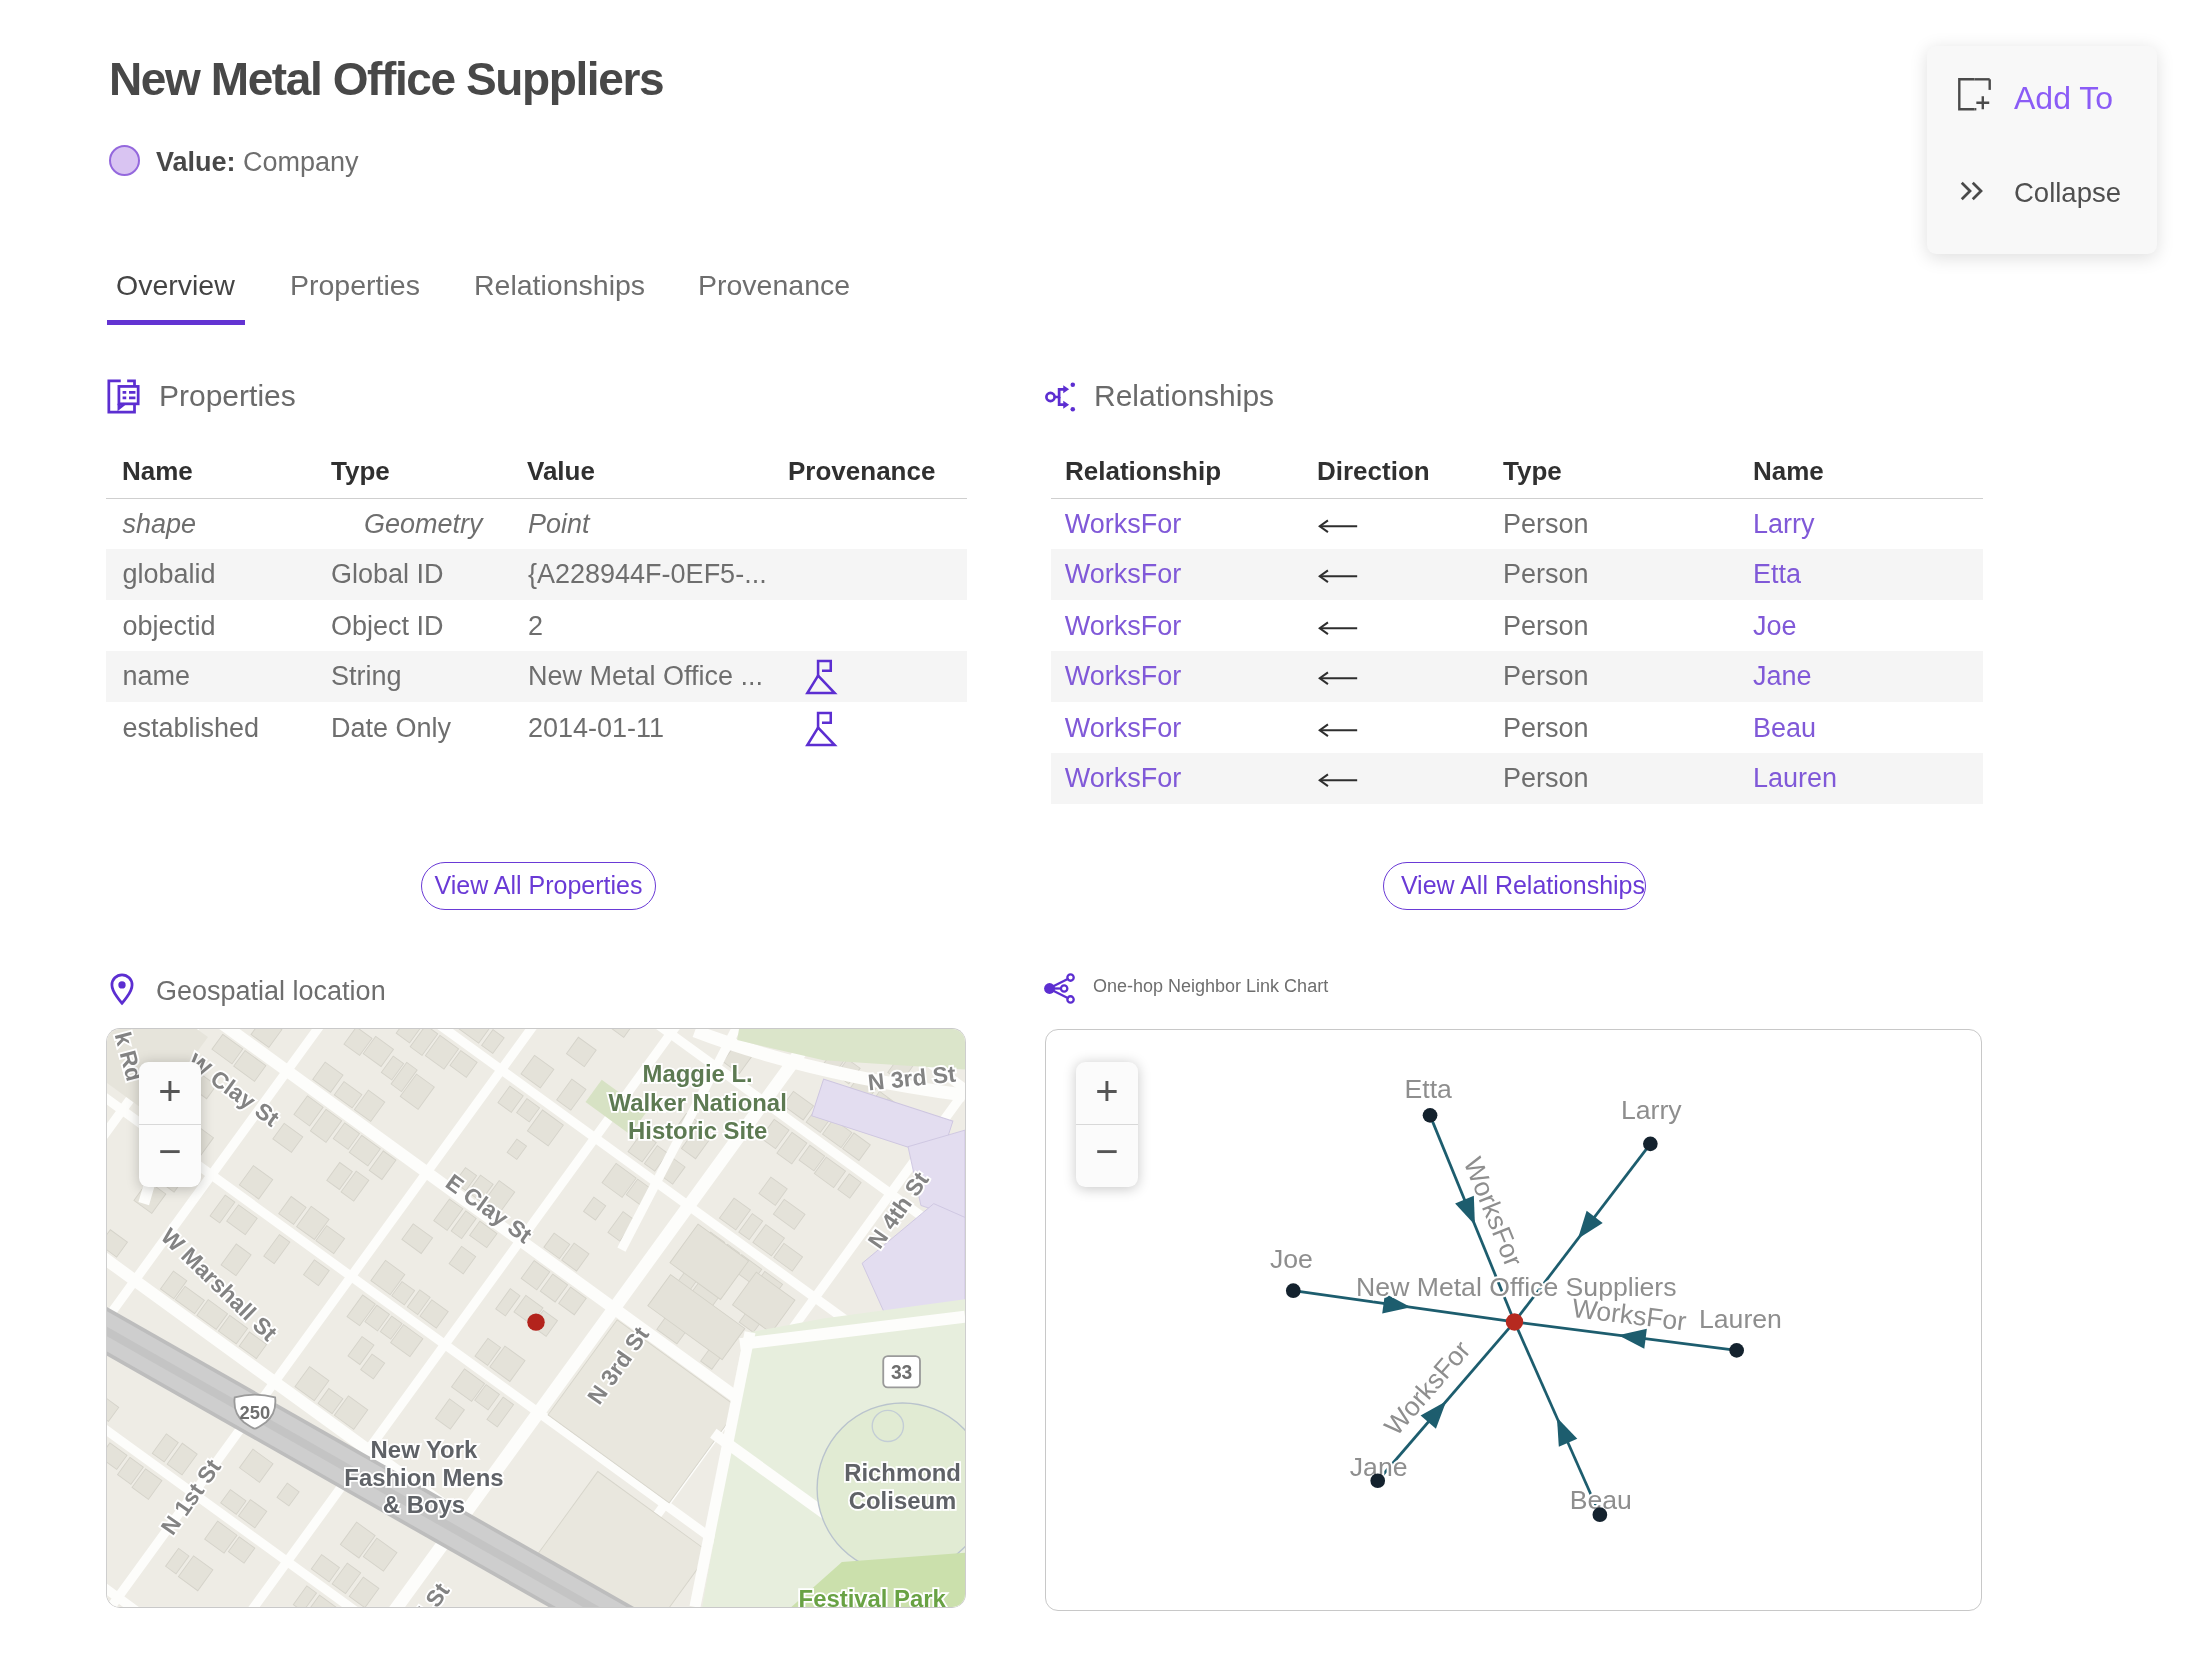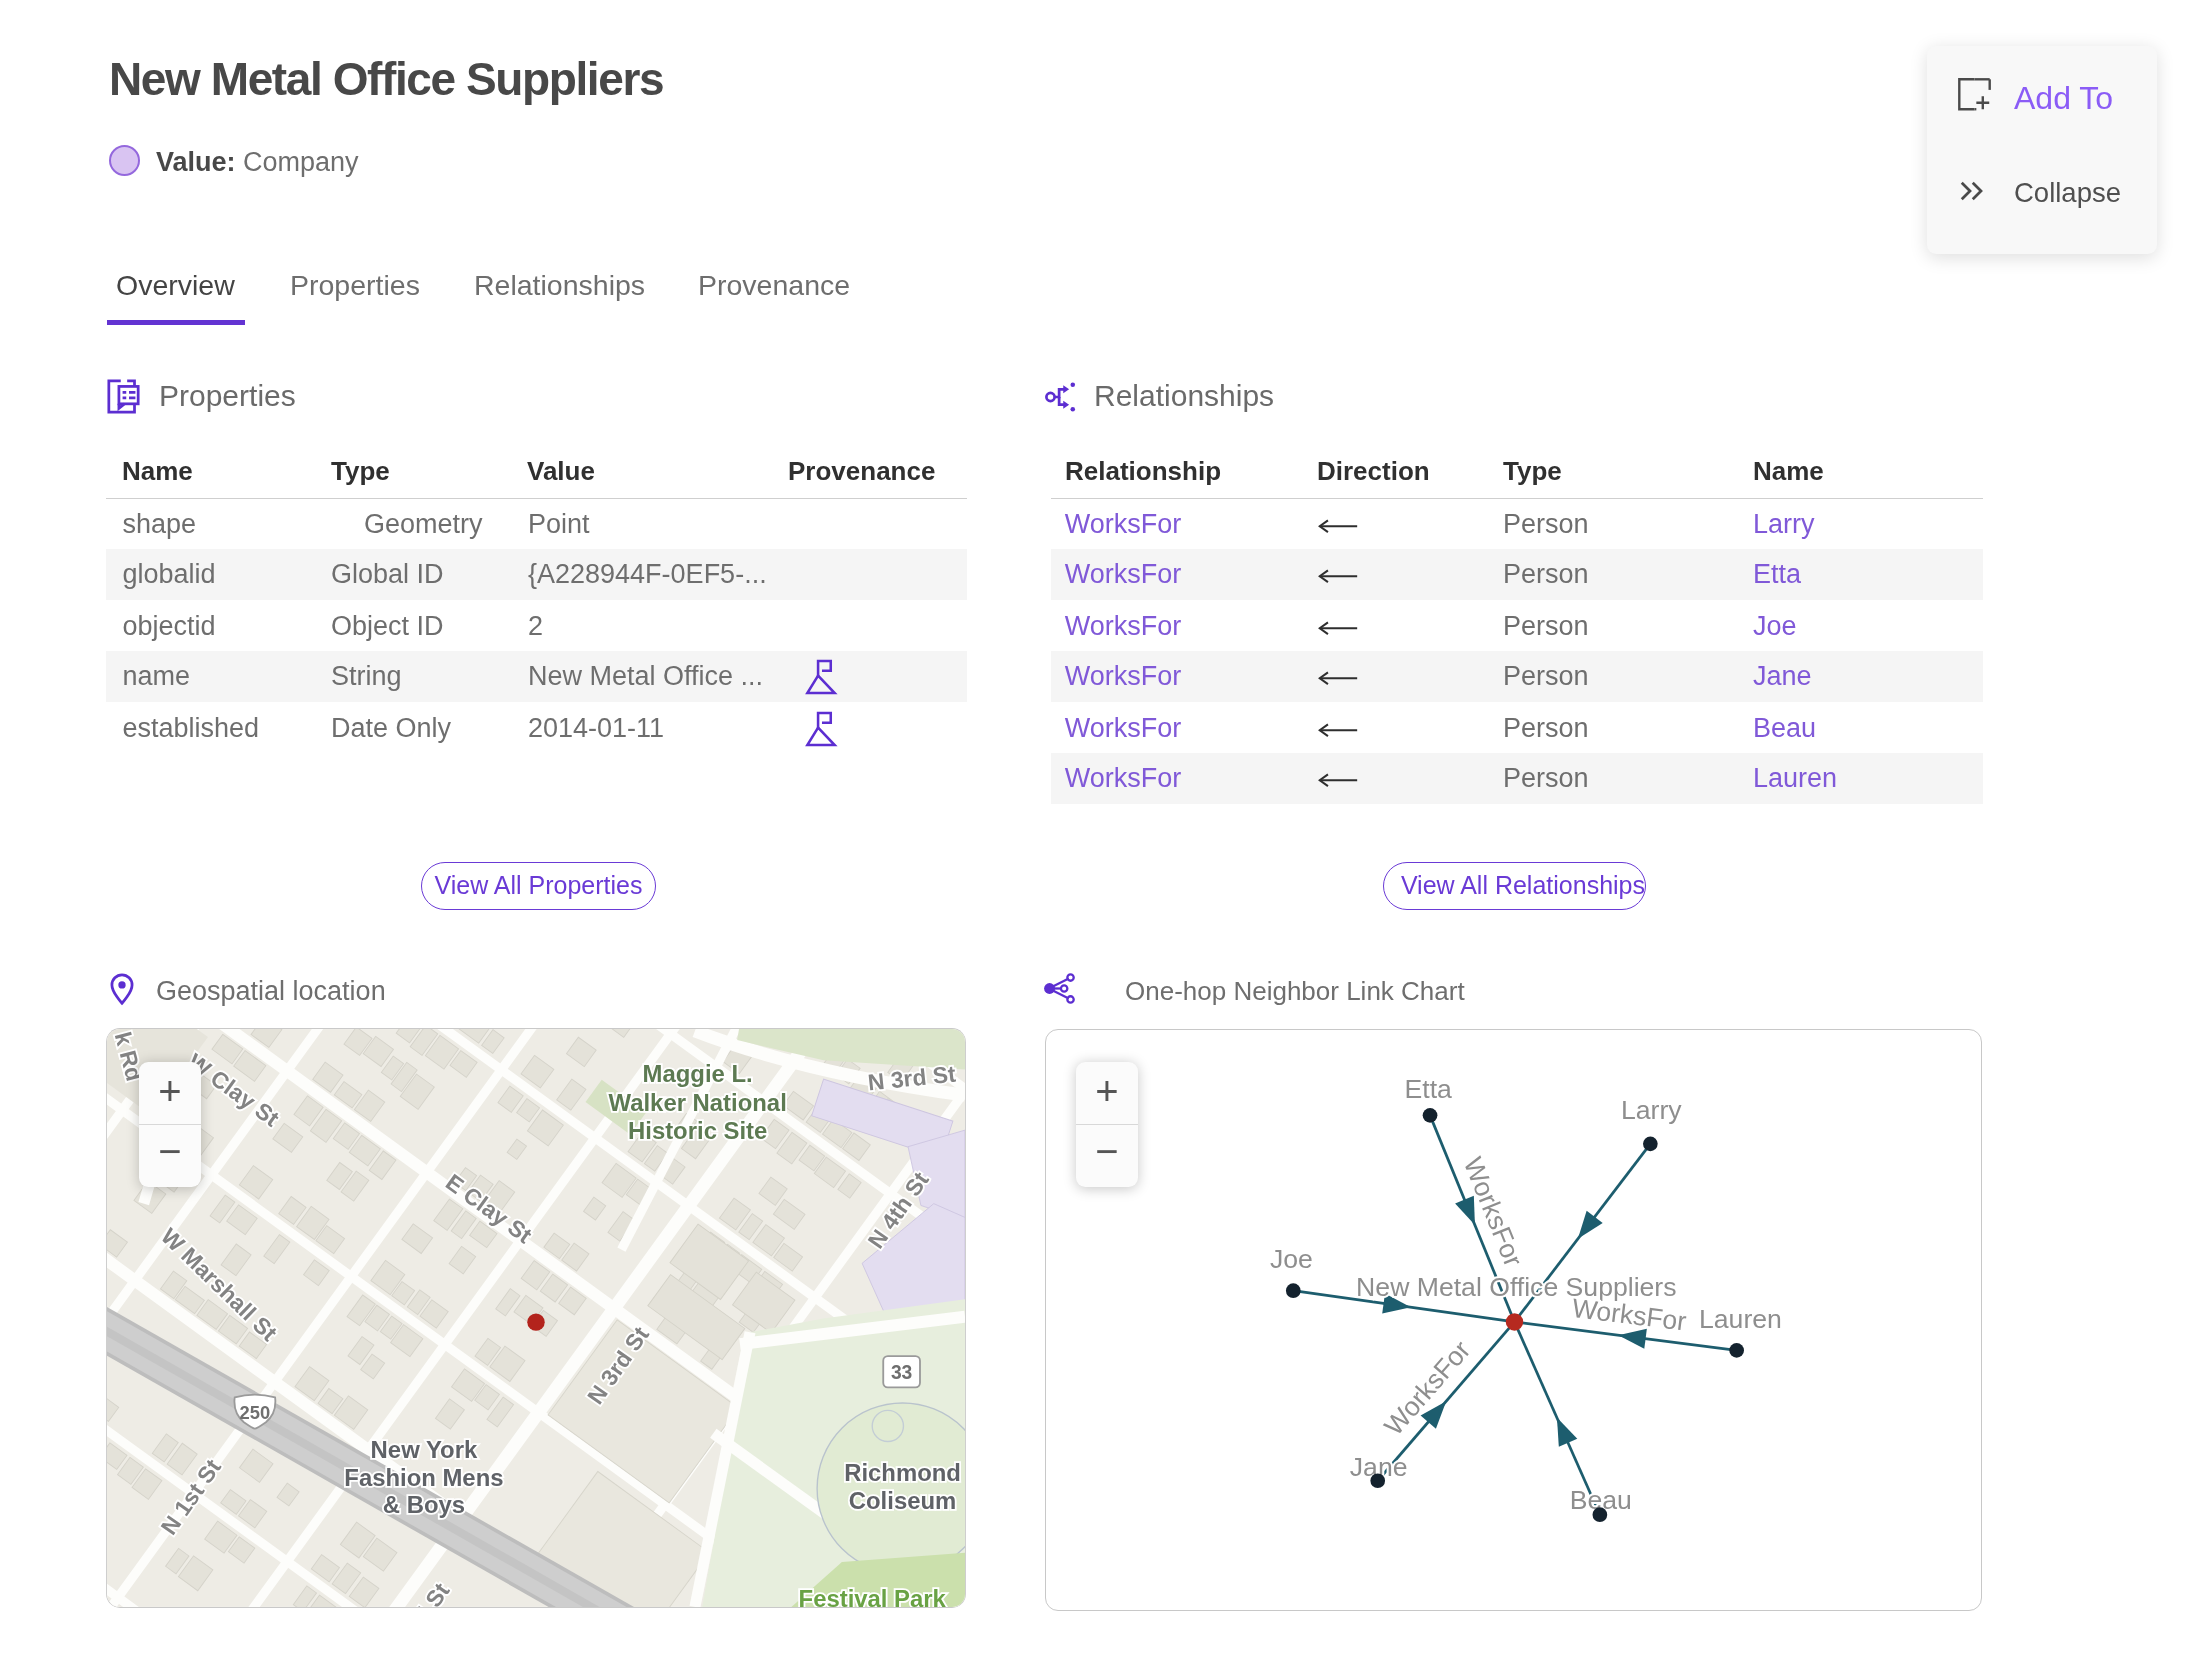--- a/index.html
+++ b/index.html
@@ -74,21 +74,21 @@
 <div class="hdr" style="left:331px;top:456px;">Type</div>
 <div class="hdr" style="left:527px;top:456px;">Value</div>
 <div class="hdr" style="left:788px;top:456px;">Provenance</div>
 <div class="abs" style="left:106px;top:498px;width:861px;height:0.9px;background:#cfcfcf;"></div>
 <div class="hdr" style="left:1065px;top:456px;">Relationship</div>
 <div class="hdr" style="left:1317px;top:456px;">Direction</div>
 <div class="hdr" style="left:1503px;top:456px;">Type</div>
 <div class="hdr" style="left:1753px;top:456px;">Name</div>
 <div class="abs" style="left:1051px;top:498px;width:932px;height:0.9px;background:#cfcfcf;"></div>
 
-<div style="position:absolute;left:106px;top:499px;width:861px;height:51px;line-height:51px;font-size:27px;color:#6e6e6e;">
+<div style="position:absolute;left:106px;top:499px;width:861px;height:51px;line-height:51px;font-size:27px;color:#6e6e6e;font-style:italic;">
     <span style="position:absolute;left:16.5px;">shape</span>
     <span style="position:absolute;left:225px;margin-left:33px;">Geometry</span>
     <span style="position:absolute;left:422px;">Point</span>
   </div>
 <div style="position:absolute;left:106px;top:549px;width:861px;height:51px;line-height:51px;background:#f5f5f5;font-size:27px;color:#6e6e6e;">
     <span style="position:absolute;left:16.5px;">globalid</span>
     <span style="position:absolute;left:225px;">Global ID</span>
     <span style="position:absolute;left:422px;">{A228944F-0EF5-...</span>
   </div>
 <div style="position:absolute;left:106px;top:601px;width:861px;height:51px;line-height:51px;font-size:27px;color:#6e6e6e;">
@@ -199,21 +199,21 @@
         <path d="M 10 15 L 28 6"></path>
         <path d="M 10 19 L 28 28"></path>
       </g>
 <circle cx="7" cy="17" r="6" fill="#5c2ed1"></circle>
 <g fill="none" stroke="#5c2ed1" stroke-width="2.5">
         <circle cx="30" cy="5" r="3.5"></circle>
         <circle cx="23" cy="17" r="3.5"></circle>
         <circle cx="30" cy="29" r="3.5"></circle>
       </g>
     </svg></div>
-<div class="abs" style="left:1093px;top:976px;font-size:26px;color:#6e6e6e;margin-left:32px;">One-hop Neighbor Link Chart</div>
+<div class="abs" style="left:1093px;top:976px;font-size:18px;color:#6e6e6e;">One-hop Neighbor Link Chart</div>
 
 <div class="abs" style="left:107px;top:1029px;width:858px;height:578px;border-radius:13px;overflow:hidden;box-shadow:0 0 0 0.9px #c9c9c9;">
     <svg width="858" height="578" viewBox="0 0 934 629" style="display:block">
 <rect width="934" height="629" fill="#eeece5"></rect>
 <g transform="rotate(36 467 319)">
 <g fill="#e4e2d9" stroke="#d5d3ca" stroke-width="1">
           <rect x="595" y="-190" width="21" height="20"></rect>
           <rect x="620" y="-196" width="17" height="26"></rect>
           <rect x="642" y="-194" width="24" height="24"></rect>
           <rect x="551" y="-152" width="18" height="27"></rect>

